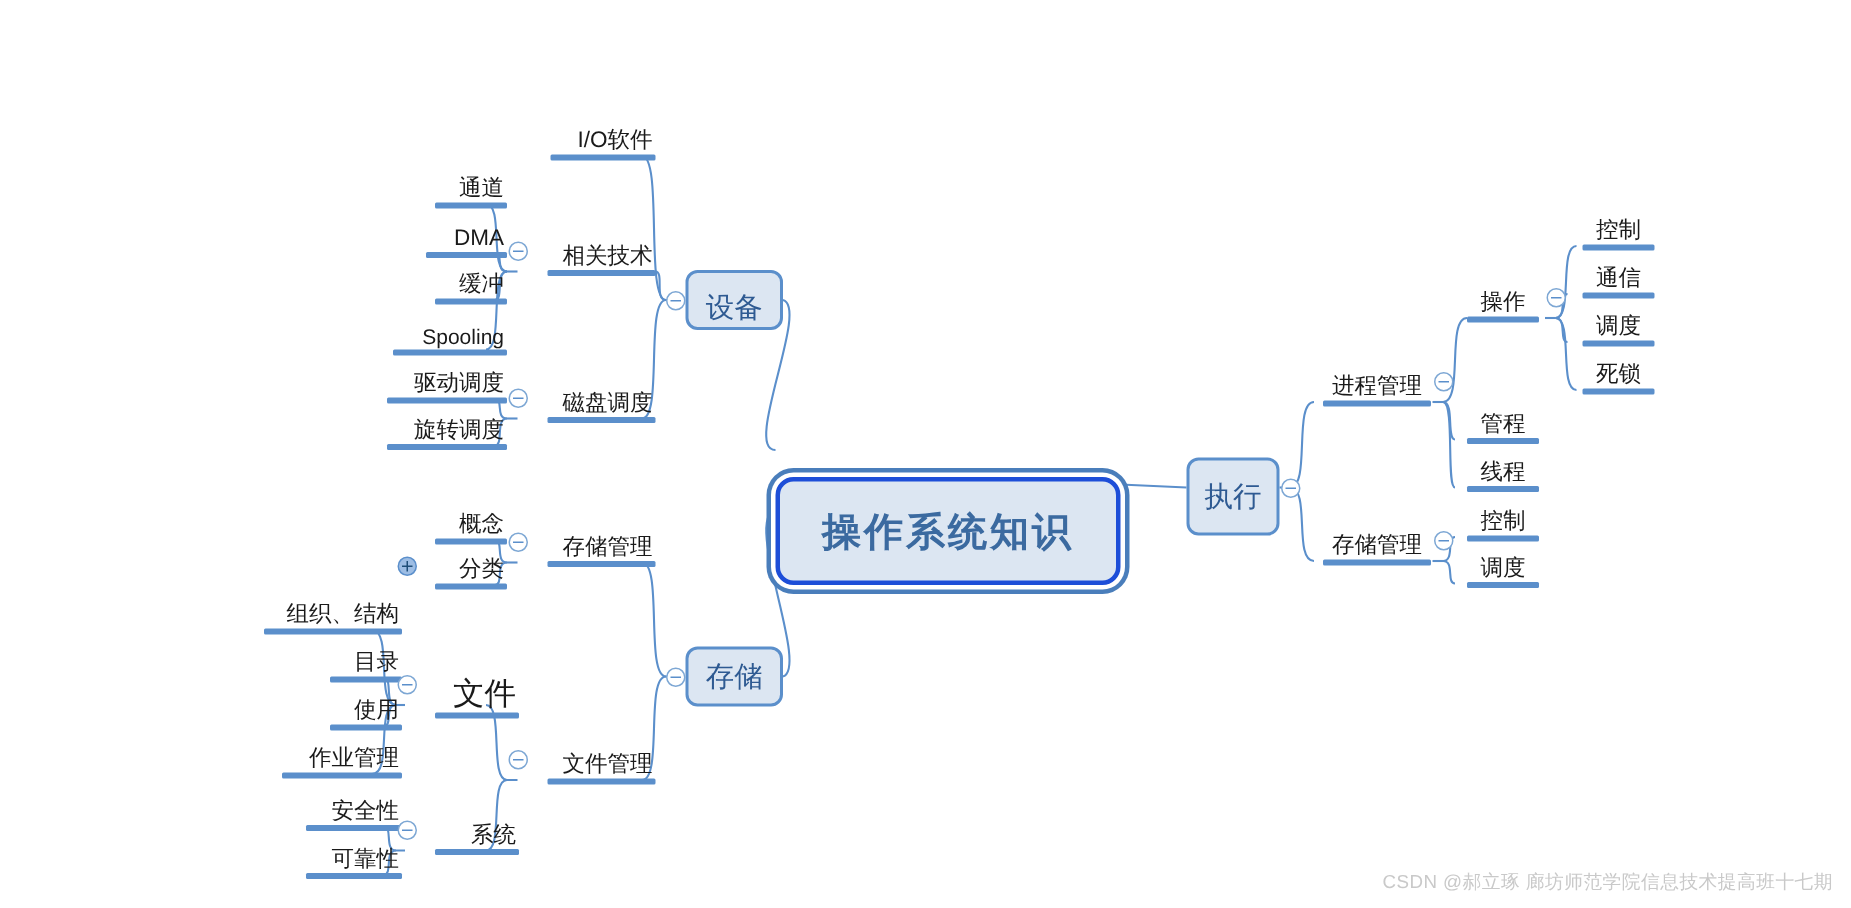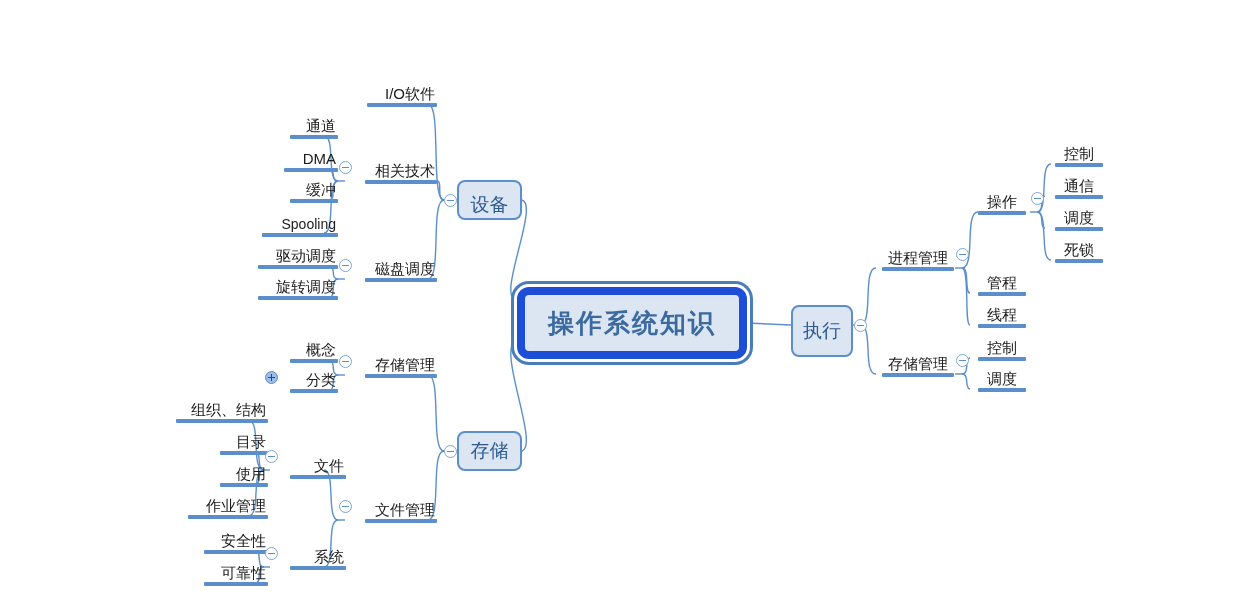--- a/index.html
+++ b/index.html
@@ -32,26 +32,27 @@
     align-items: center;
     justify-content: center;
     background: #dce6f2;
     border: 2px solid #5b8fcb;
     border-radius: 8px;
     color: #2e5a92;
     white-space: nowrap;
   }
   .boxnode.root {
     background: #dce6f2;
-    border: 8px solid #1d4ed8;
+    border: 3px solid #1d4ed8;
     border-radius: 12px;
     box-shadow: 0 0 0 3px #ffffff, 0 0 0 6px #4a7ebb;
     font-weight: bold;
     color: #3b6aa0;
     letter-spacing: 2px;
+    margin-top: 31px;
   }
   
   .tnode {
     position: absolute;
     white-space: nowrap;
     color: #1a1a1a;
   }
   .tnode .tlabel {
     display: block;
     line-height: 1.05;
@@ -263,21 +264,21 @@
   <div class="tnode l" style="left:290px; top:372px; width:48px; font-size:15px;">
     <span class="tlabel">分类</span>
     <span class="tbar"></span>
   </div>
 
   <div class="tnode l" style="left:365px; top:502px; width:72px; font-size:15px;">
     <span class="tlabel">文件管理</span>
     <span class="tbar"></span>
   </div>
 
-  <div class="tnode l" style="left:290px; top:452px; width:56px; font-size:15px;margin-top:6px;">
+  <div class="tnode l" style="left:290px; top:452px; width:56px; font-size:21px;">
     <span class="tlabel">文件</span>
     <span class="tbar"></span>
   </div>
 
   <div class="tnode l" style="left:290px; top:549px; width:56px; font-size:15px;">
     <span class="tlabel">系统</span>
     <span class="tbar"></span>
   </div>
 
   <div class="tnode l" style="left:176px; top:402px; width:92px; font-size:15px;">
@@ -374,14 +375,15 @@
   <div class="toggle" style="left:339px; top:355px;"></div>
   <div class="toggle" style="left:339px; top:500px;"></div>
   <div class="toggle" style="left:265px; top:450px;"></div>
   <div class="toggle" style="left:265px; top:547px;"></div>
   <div class="toggle plus" style="left:265px; top:371px;"></div>
 
   <div class="toggle" style="left:956px; top:248px;"></div>
   <div class="toggle" style="left:956px; top:354px;"></div>
   <div class="toggle" style="left:1031px; top:192px;"></div>
 
+  <div id="watermark">CSDN @郝立琢 廊坊师范学院信息技术提高班十七期</div>
 
 </div>
 
 </body></html>

